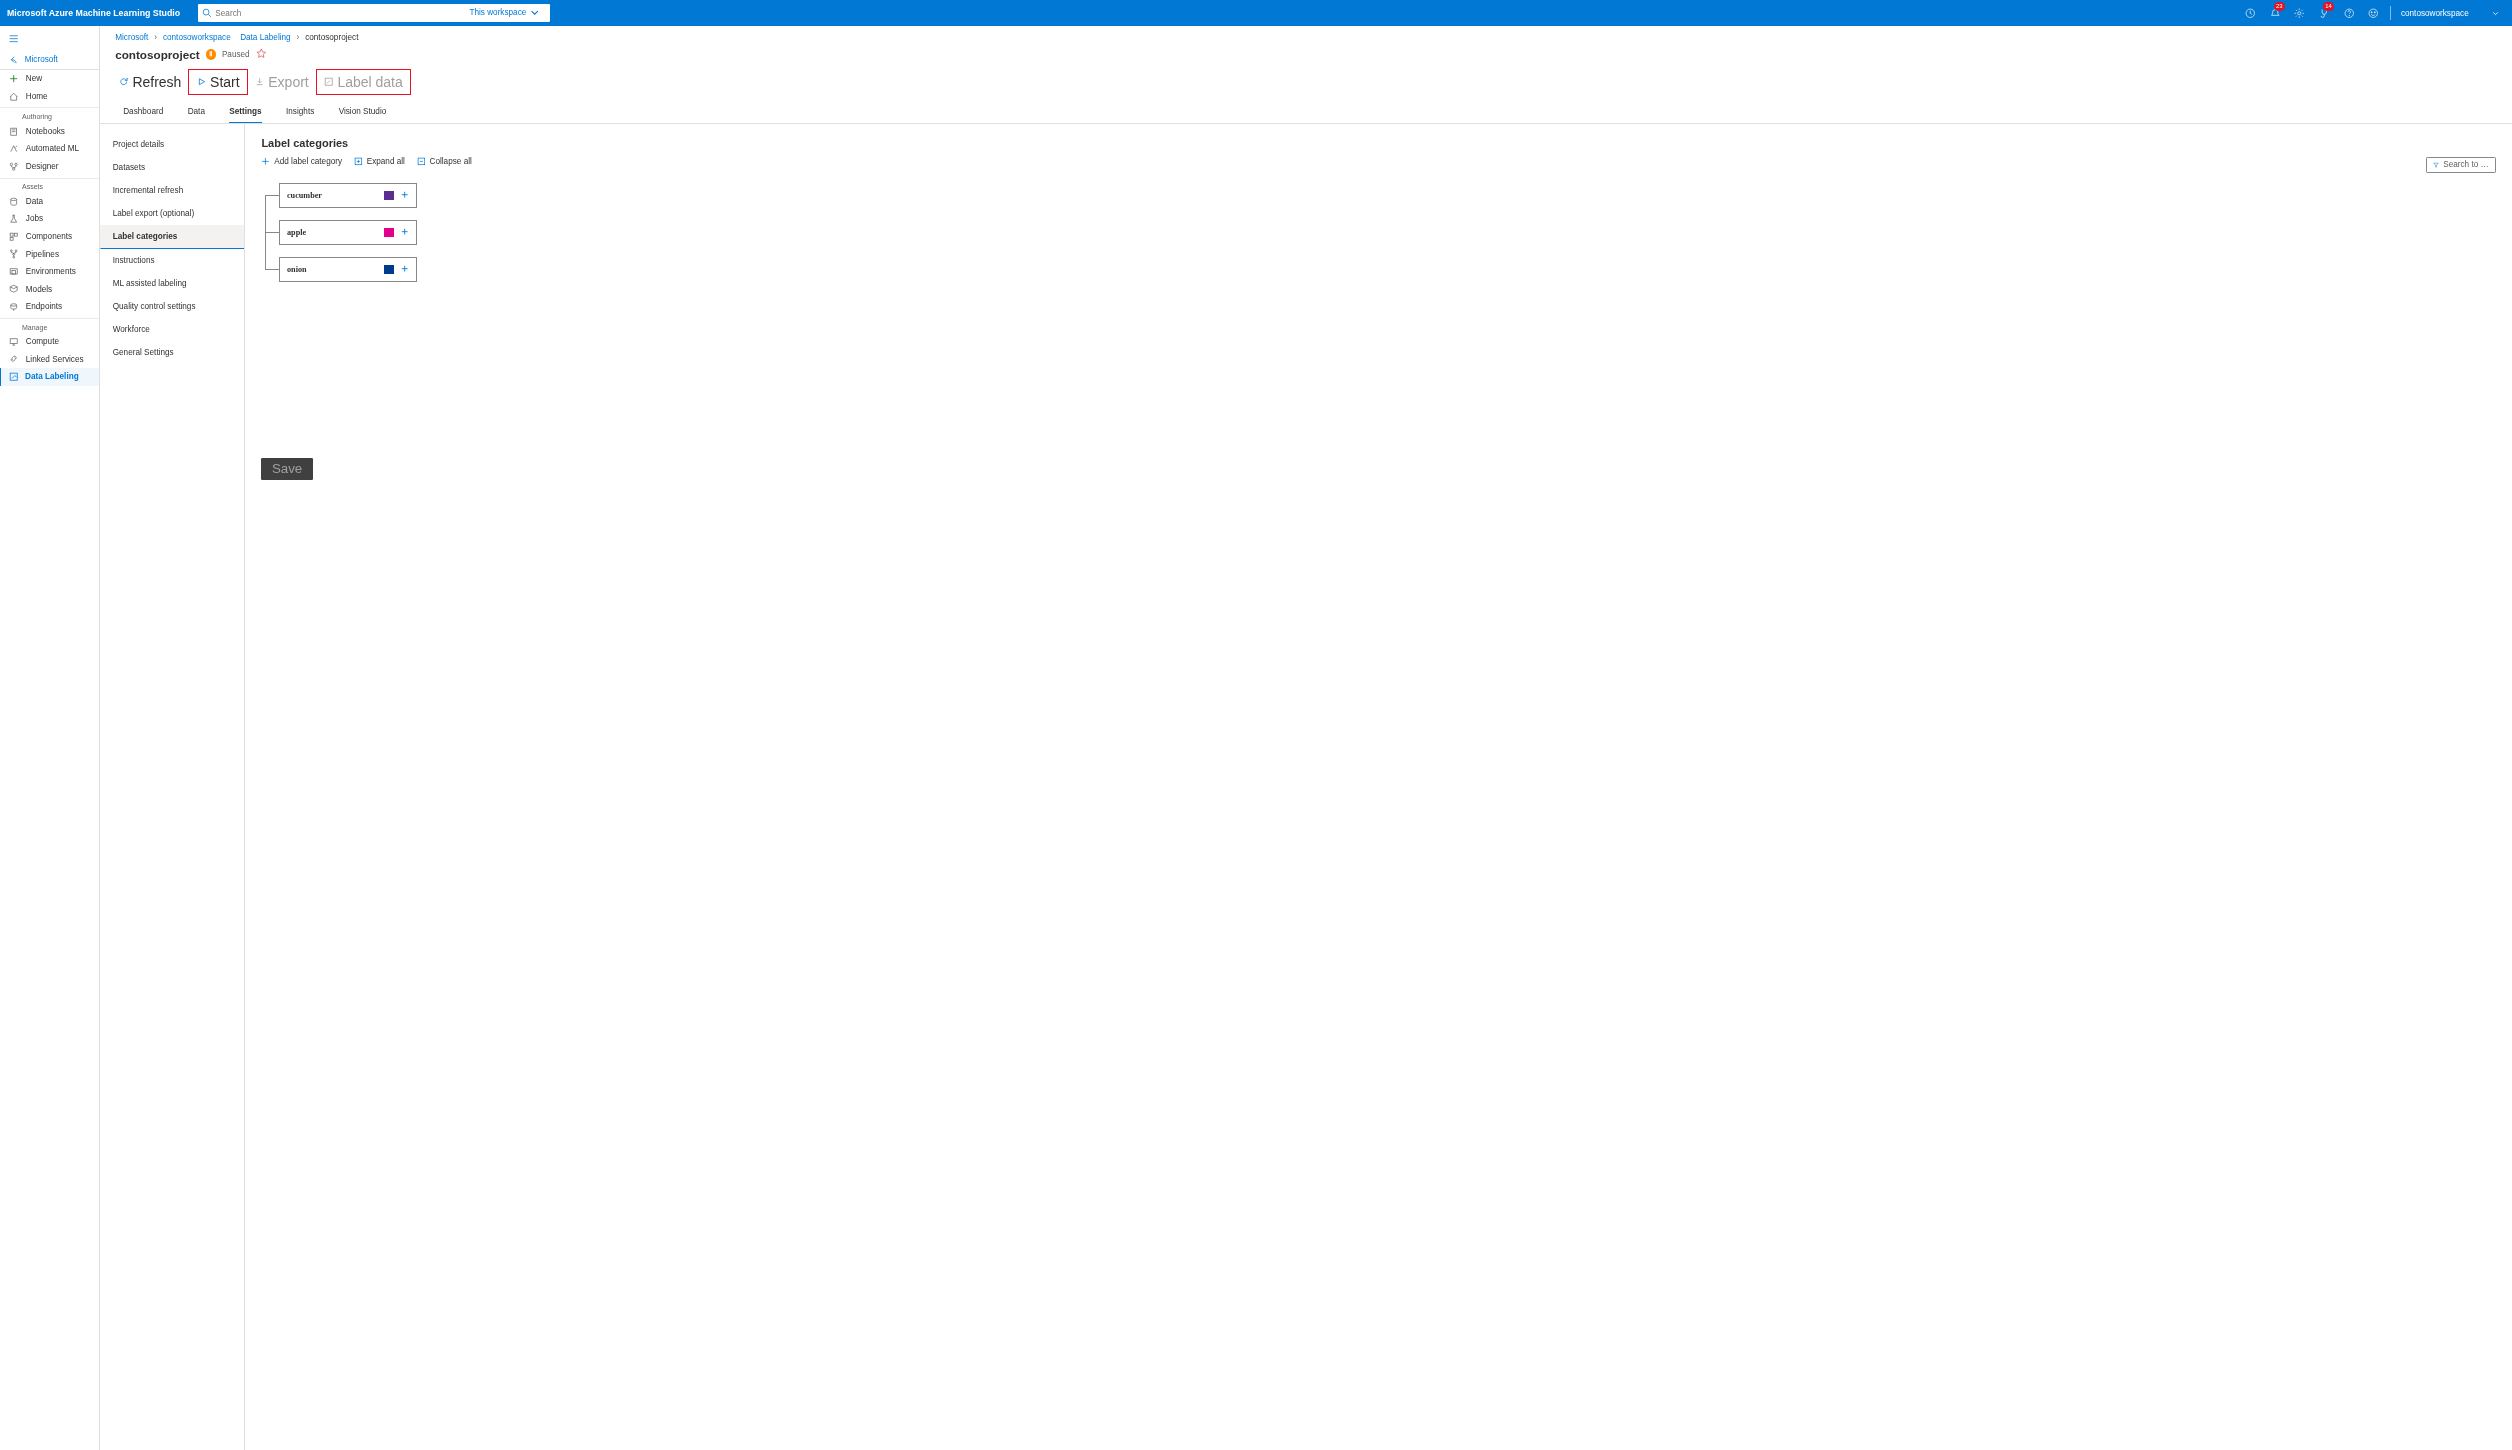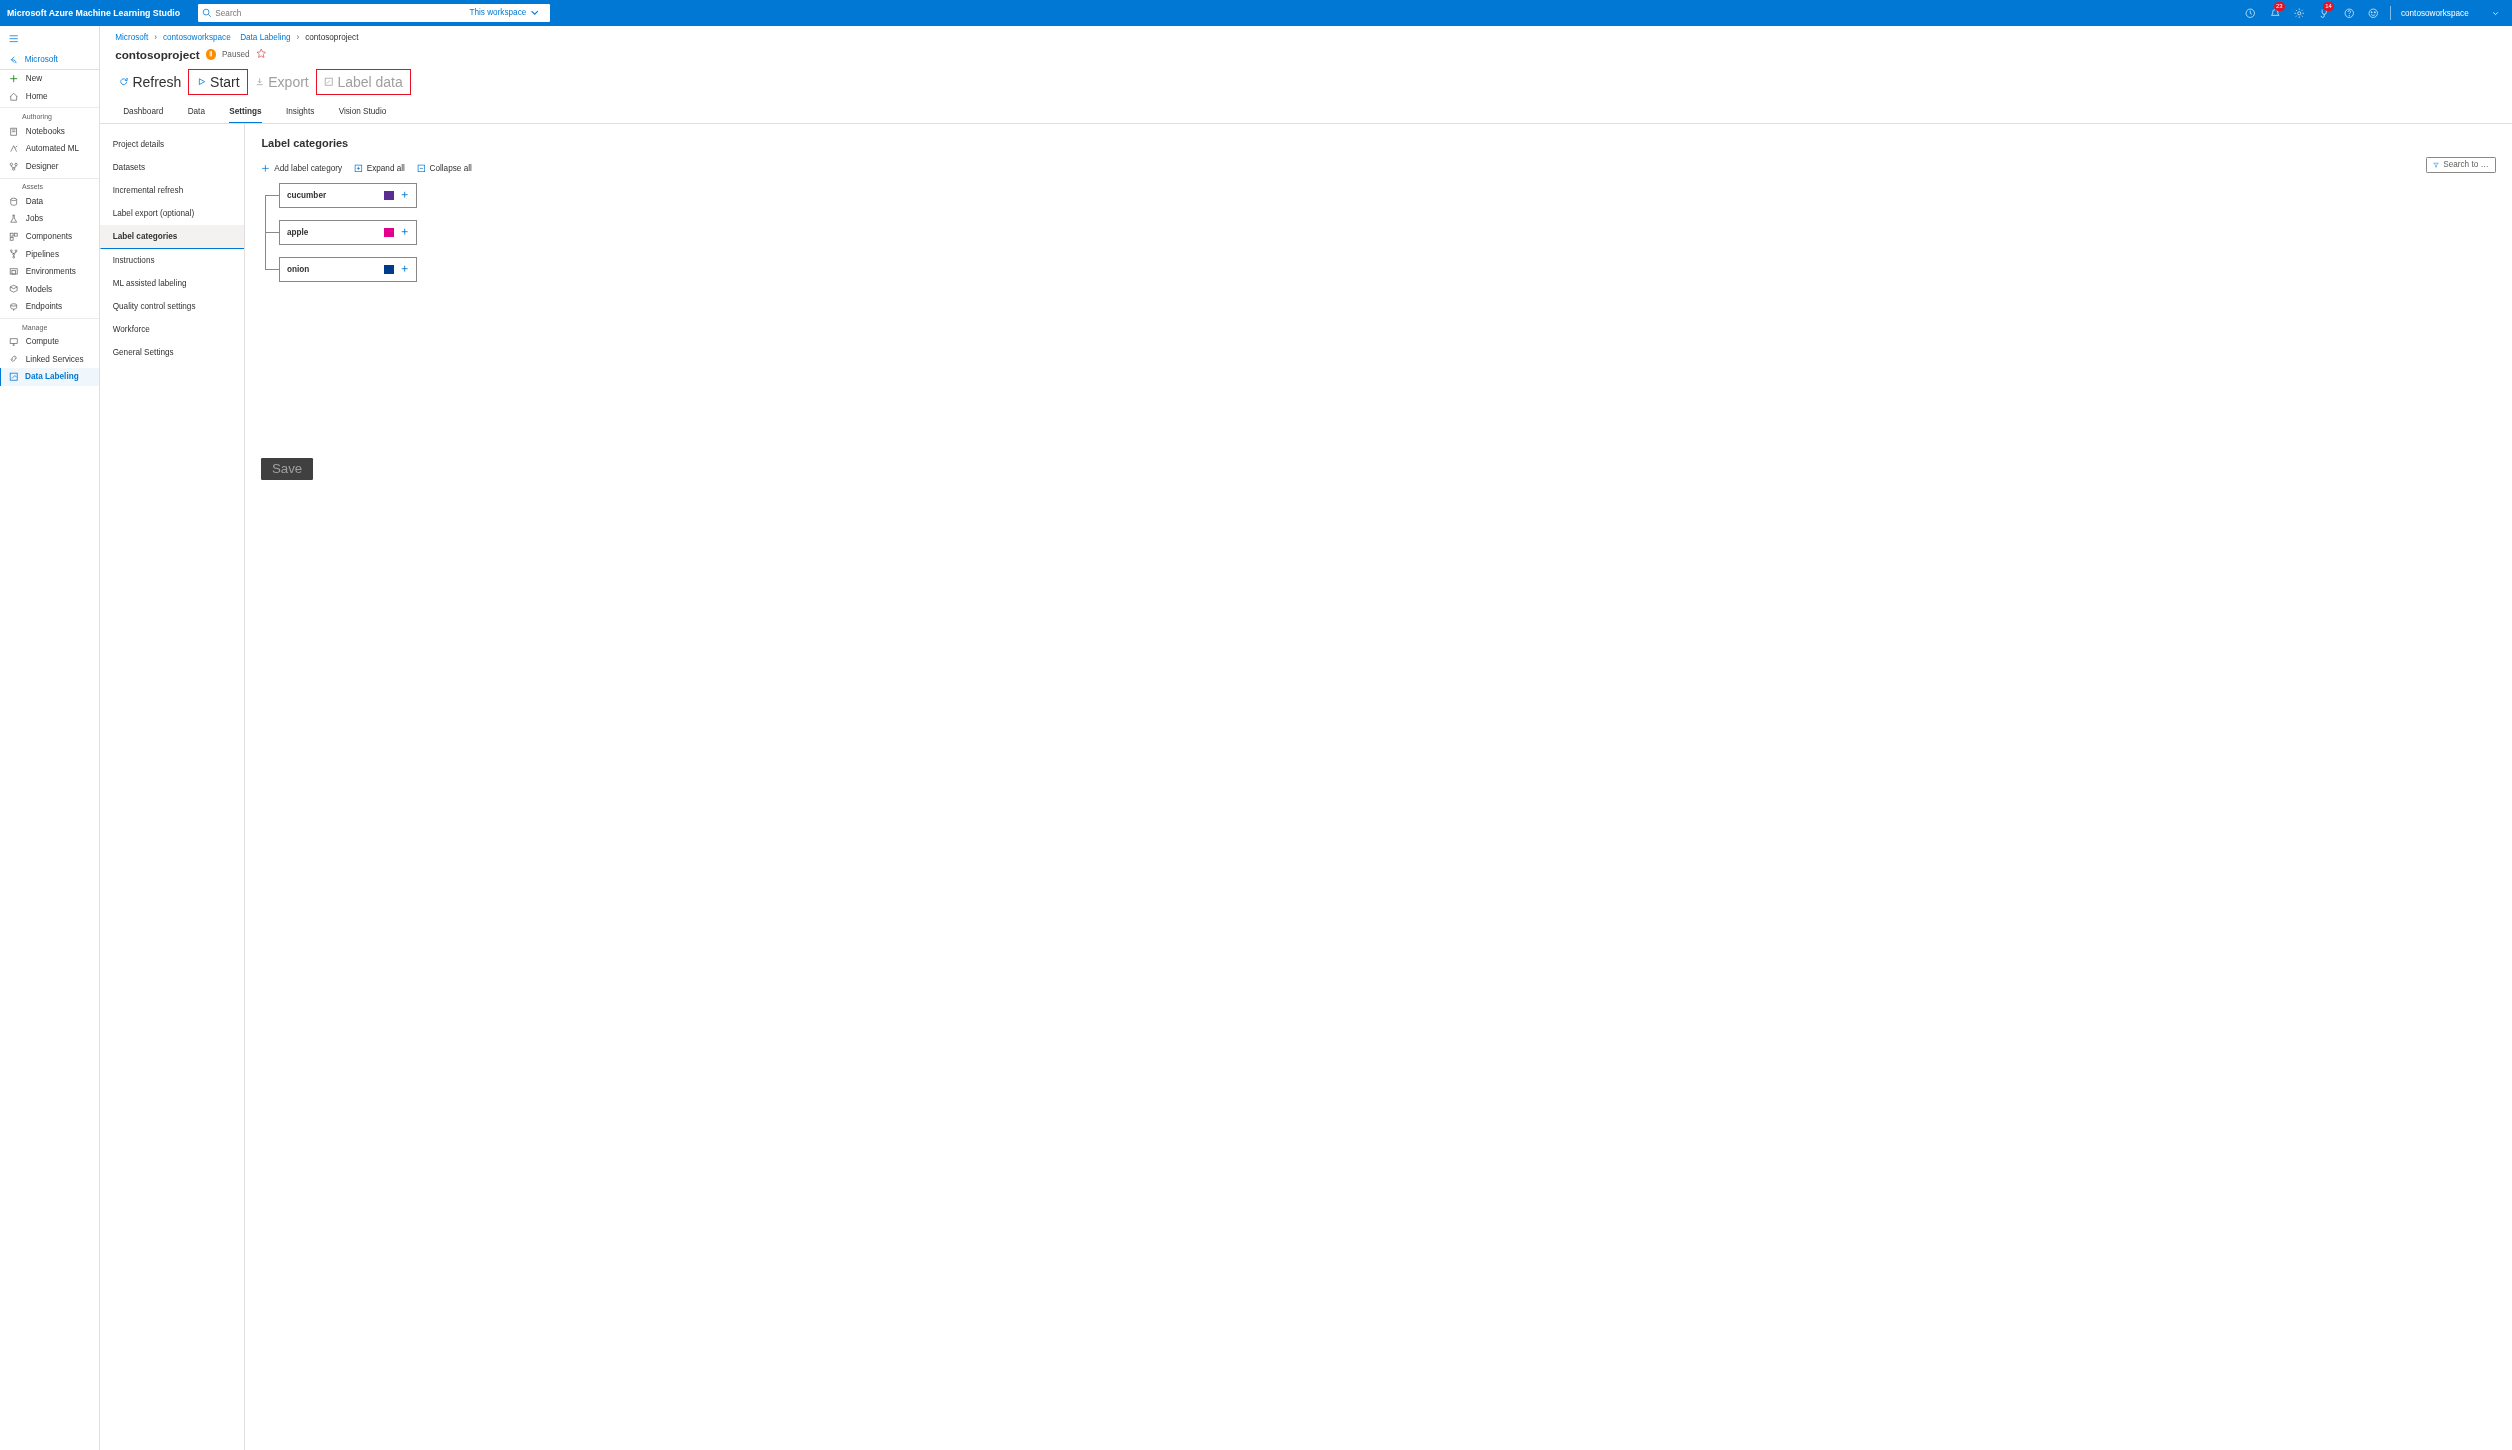--- a/index.html
+++ b/index.html
@@ -104,21 +104,21 @@
 .subnav-item {
   padding: 7px 11.7px; cursor: pointer; font-size: 8.2px; border-left: 1.8px solid transparent;
 }
 .subnav-item.active {
   background: #f3f2f1; font-weight: 600; border-bottom: 1.2px solid #0078d4; border-left: 1.8px solid transparent;
 }
 
 
 .pane { flex: 1; padding: 13px 16.4px; overflow: auto; }
 .pane h2 { font-size: 11px; font-weight: 600; margin-bottom: 8.2px; }
-.pane-toolbar { display: flex; align-items: flex-end; gap: 11.7px; margin-bottom: 10.5px; }
+.pane-toolbar { display: flex; align-items: flex-start; gap: 11.7px; margin-bottom: 10.5px; }
 .linkbtn { display: inline-flex; align-items: center; gap: 4.1px; color: #323130; cursor: pointer; font-size: 8.2px; }
 .linkbtn svg { width: 8.8px; height: 8.8px; }
 .linkbtn.blue svg { color: #0078d4; stroke: #0078d4; }
 .searchbox {
   margin-left: auto; display: flex; align-items: center; gap: 4.7px;
   border: 0.6px solid #8a8886; padding: 2.3px 5.9px; border-radius: 1.2px; width: 70px;
   color: #605e5c; overflow: hidden; white-space: nowrap;
 }
 
 .tree { display: flex; }
@@ -128,21 +128,21 @@
 }
 .tree-items { display: flex; flex-direction: column; gap: 11.7px; }
 .tree-row { display: flex; align-items: center; position: relative; }
 .tree-row::before {
   content: ""; position: absolute; left: -14px; width: 14px; height: 0.6px; background: #8a8886;
 }
 .label-card {
   border: 0.6px solid #8a8886; display: flex; align-items: center;
   width: 138px; padding: 5.9px 7px; gap: 5.9px; font-weight: 600; font-size: 8.2px;
 }
-.label-card .name { flex: 1; }
+.label-card .name { flex: 1; font-family: Liberation Serif, serif; }
 .swatch { width: 9.4px; height: 9.4px; }
 .plus-icon { color: #0078d4; cursor: pointer; }
 
 .save-row { margin-top: 176px; }
 .save-btn {
   background: #404040; color: #a19f9d; border: none; padding: 3.5px 10.5px; border-radius: 1.2px;
 }
 </style>
 </head>
 <body>

